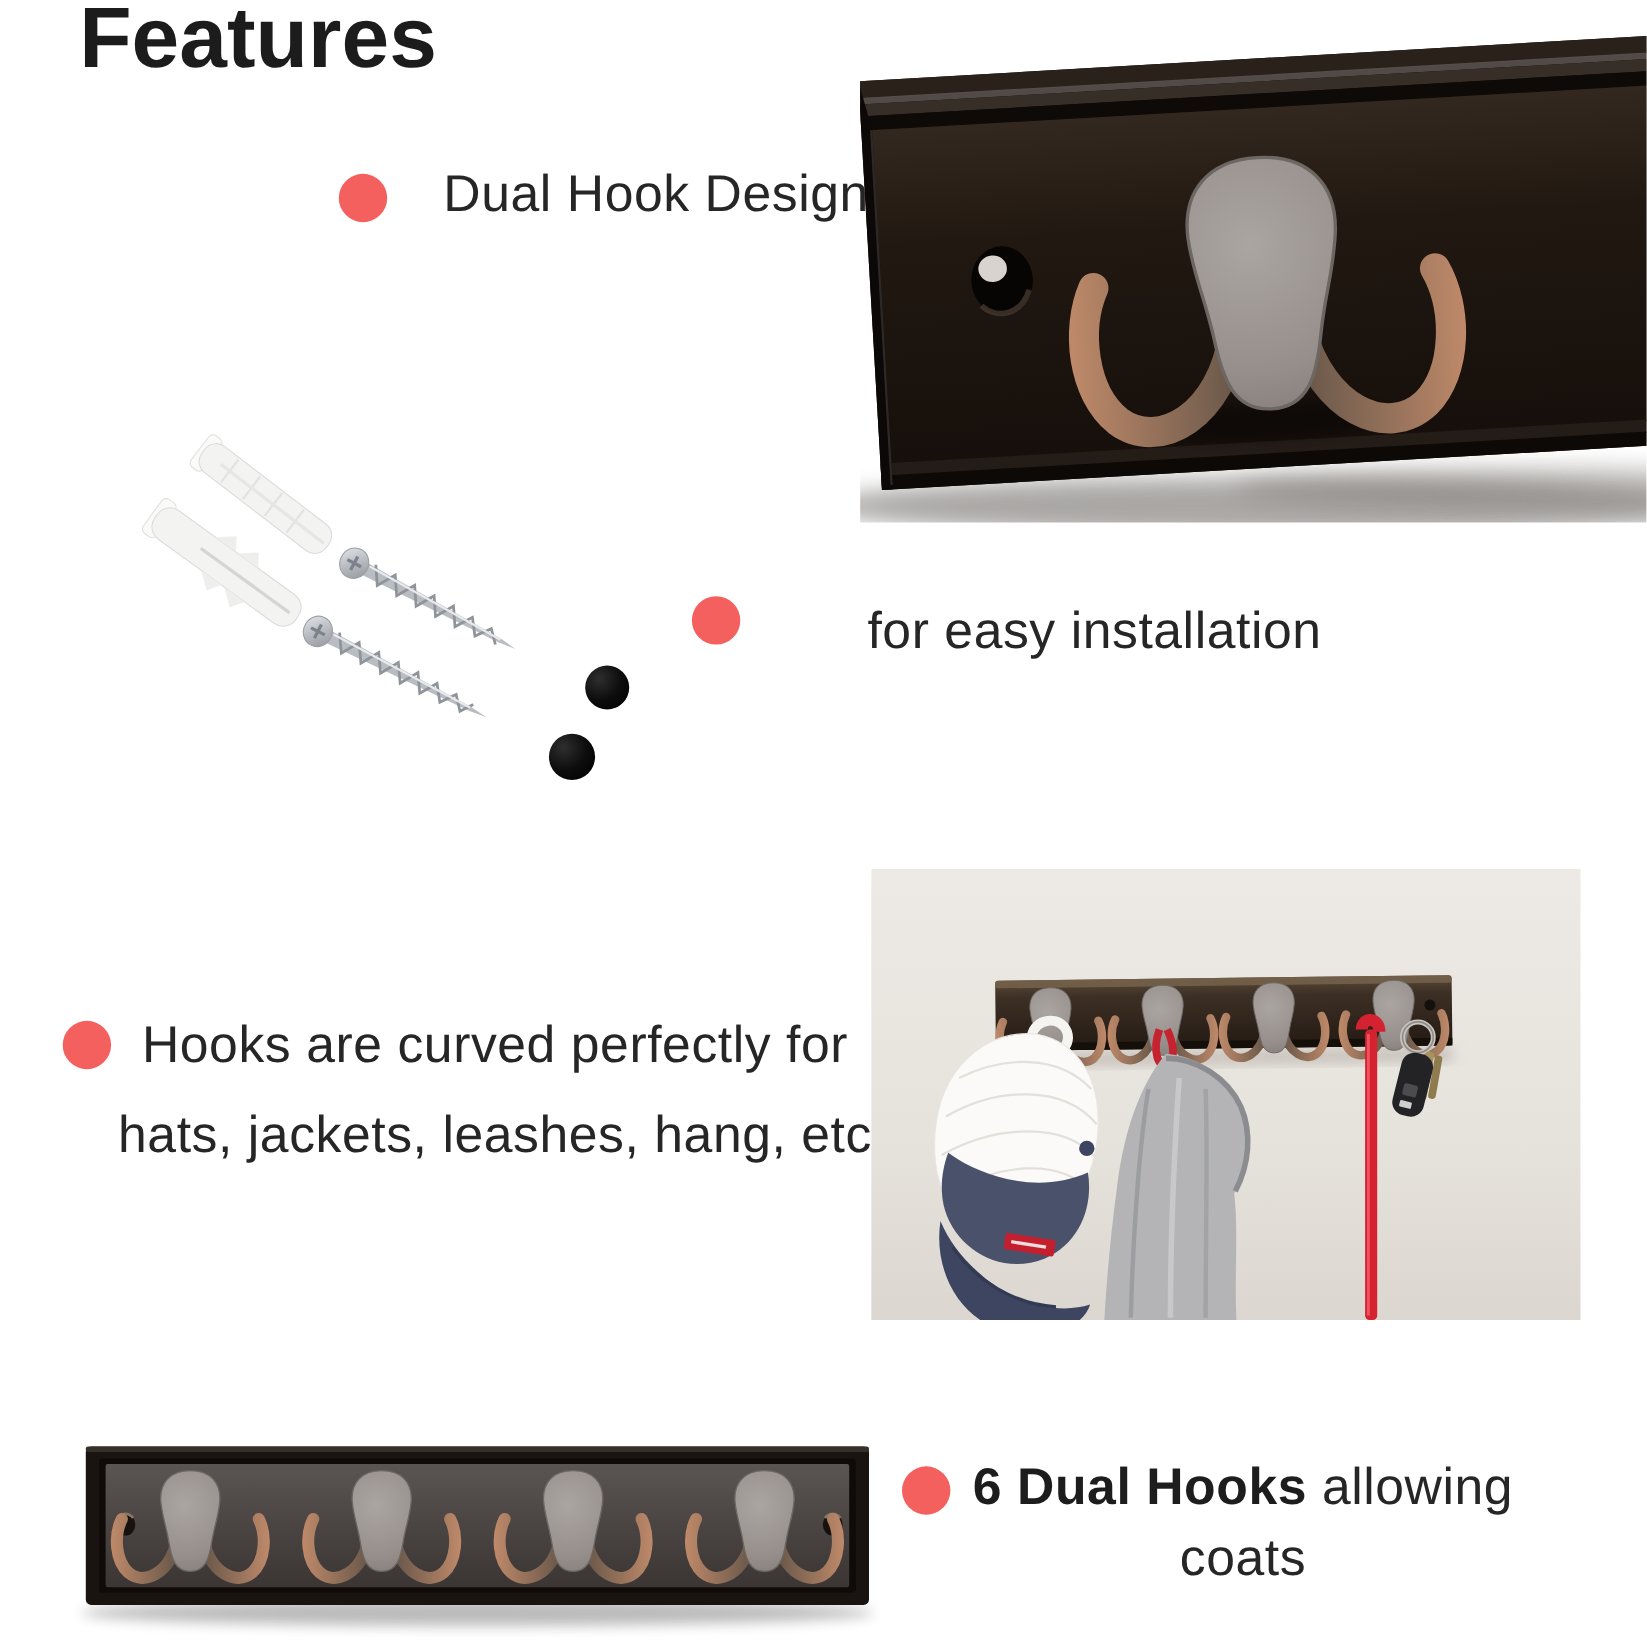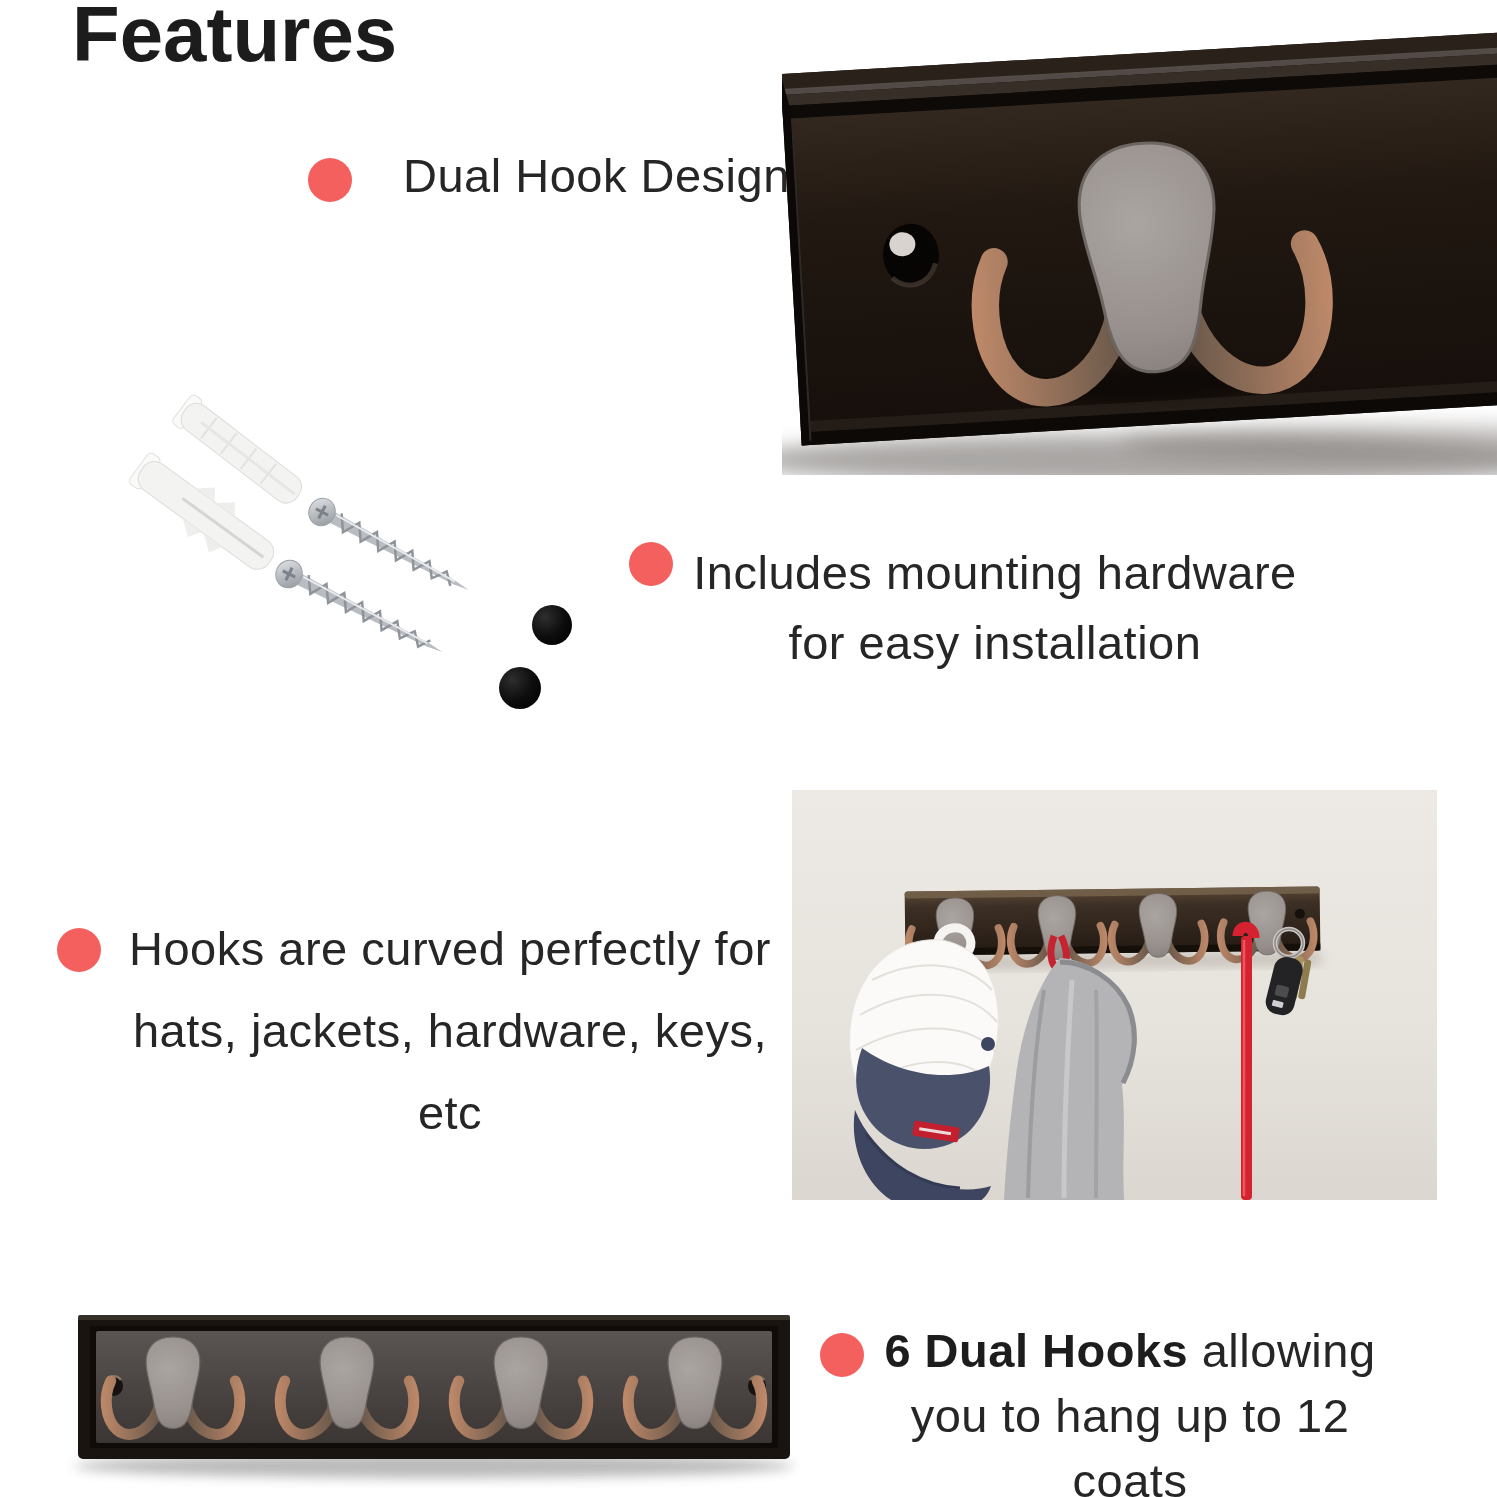--- a/index.html
+++ b/index.html
@@ -136,21 +136,20 @@
         <line x1="0" y1="-7" x2="0" y2="7" stroke="#7c828c" stroke-width="3"></line>
       </g>
 
       <circle cx="462" cy="240" r="20" fill="url(#capG)"></circle>
       <circle cx="430" cy="303" r="21" fill="url(#capG)"></circle>
     </svg>
   </div>
 
   <div class="abs dot" style="left: 629px; top: 542px; background: rgb(244, 96, 94);"></div>
   <div class="abs feature-text center" style="left:650px;top:538px;width:690px;line-height:70px;">
-    <div>Includes mounting hardware</div>
     <div>for easy installation</div>
   </div>
 
   <div class="abs" style="left:792px;top:790px;width:645px;height:410px;">
     <svg width="645" height="410" viewBox="0 0 645 410">
       <defs>
         <linearGradient id="wallG" x1="0" y1="0" x2="0" y2="1">
           <stop offset="0" stop-color="#edeae5"></stop>
           <stop offset="0.6" stop-color="#e6e2dc"></stop>
           <stop offset="1" stop-color="#dbd6d0"></stop>
@@ -223,21 +222,21 @@
           <rect x="121" y="334" width="46" height="15" rx="2" fill="#c41f2e"></rect>
           <rect x="127" y="340" width="32" height="3" fill="#eddcdc"></rect>
         </g>
       </g>
     </svg>
   </div>
 
   <div class="abs dot" style="left: 57px; top: 928px; background: rgb(244, 96, 94);"></div>
   <div class="abs feature-text center" style="left:95px;top:908px;width:710px;line-height:82px;text-align:center;">
     <div>Hooks are curved perfectly for</div>
-    <div>hats, jackets, hardware, keys, etc</div>
+    <div>hats, jackets, leashes, hang, etc</div>
   </div>
 
   <div class="abs" style="left:60px;top:1300px;width:740px;height:200px;">
     <svg width="740" height="200" viewBox="0 0 740 200">
       <defs>
         <linearGradient id="panelG" x1="0" y1="0" x2="0" y2="1">
           <stop offset="0" stop-color="#5a5452"></stop>
           <stop offset="0.5" stop-color="#4a4442"></stop>
           <stop offset="1" stop-color="#3b3634"></stop>
         </linearGradient>
@@ -264,17 +263,16 @@
       <use href="#hookShape" transform="translate(113,37) scale(1.22)"></use>
       <use href="#hookShape" transform="translate(287,37) scale(1.22)"></use>
       <use href="#hookShape" transform="translate(461,37) scale(1.22)"></use>
       <use href="#hookShape" transform="translate(635,37) scale(1.22)"></use>
     </svg>
   </div>
 
   <div class="abs dot" style="left: 820px; top: 1333px; background: rgb(244, 96, 94);"></div>
   <div class="abs feature-text center" style="left:805px;top:1318px;width:650px;line-height:65px;">
     <div><span class="b">6 Dual Hooks</span><span> allowing</span></div>
-    <div>you to hang up to 12</div>
     <div>coats</div>
   </div>
 
 </div>
 
 </body></html>

